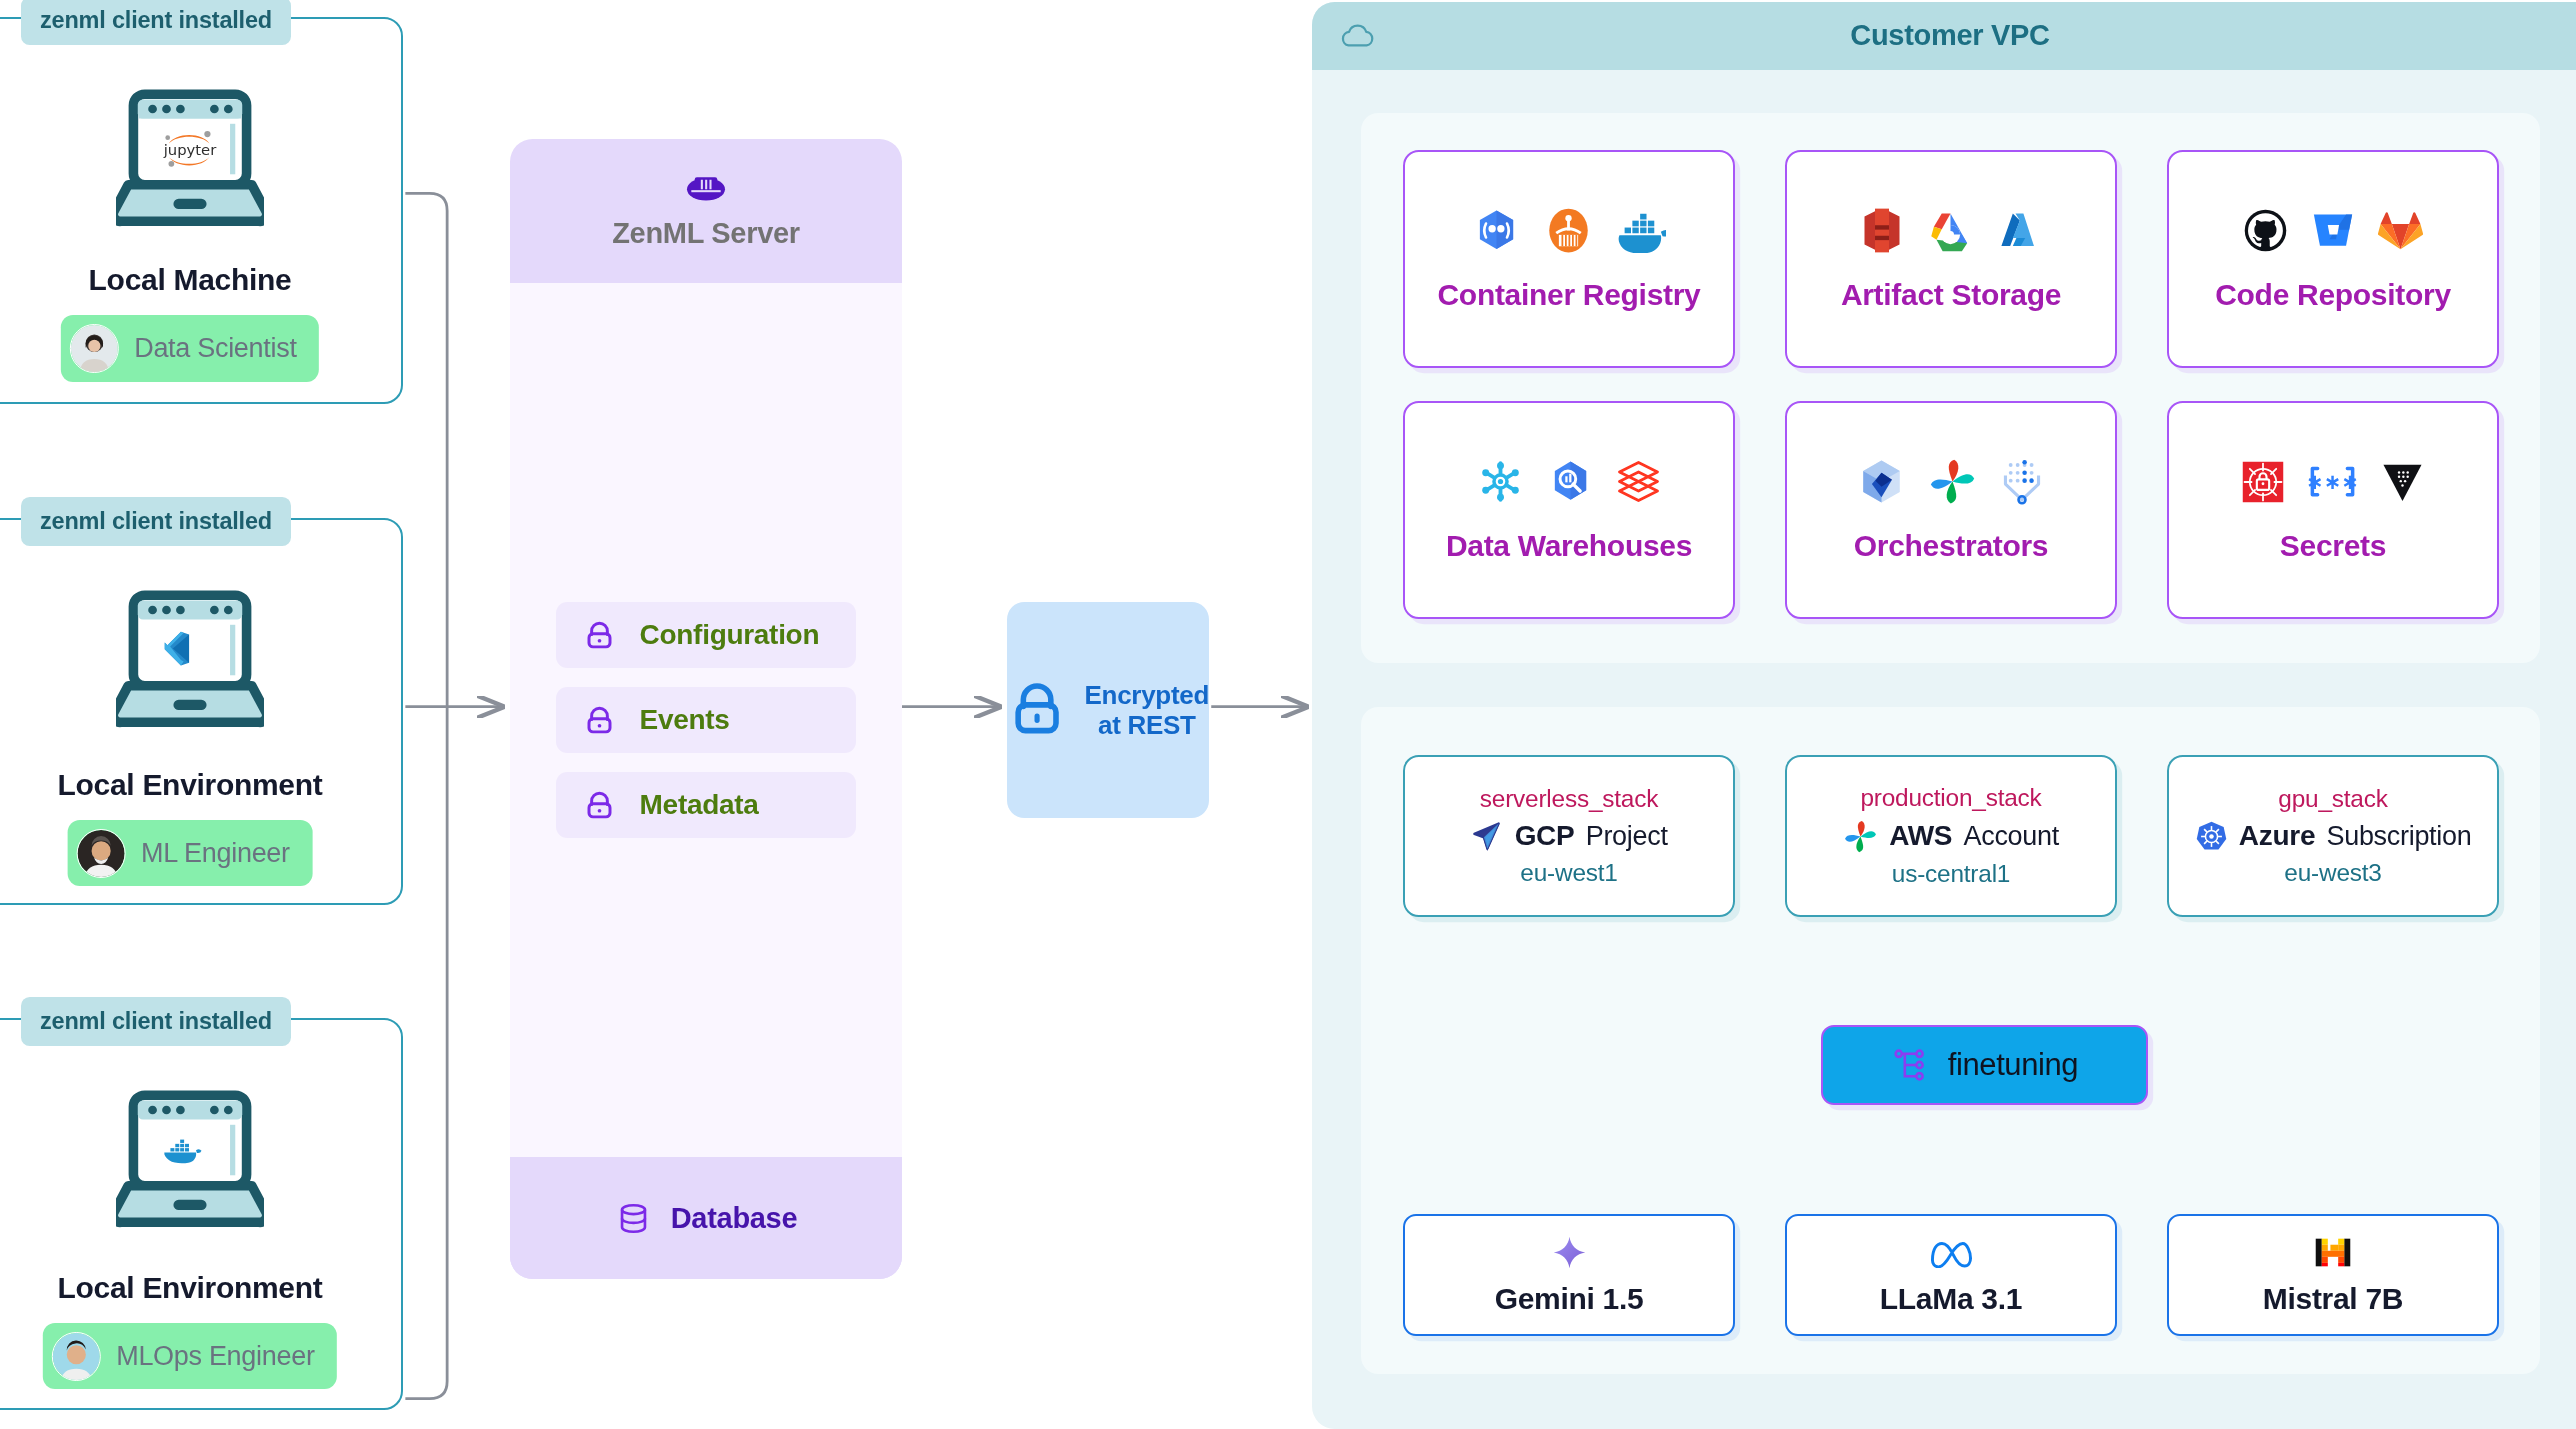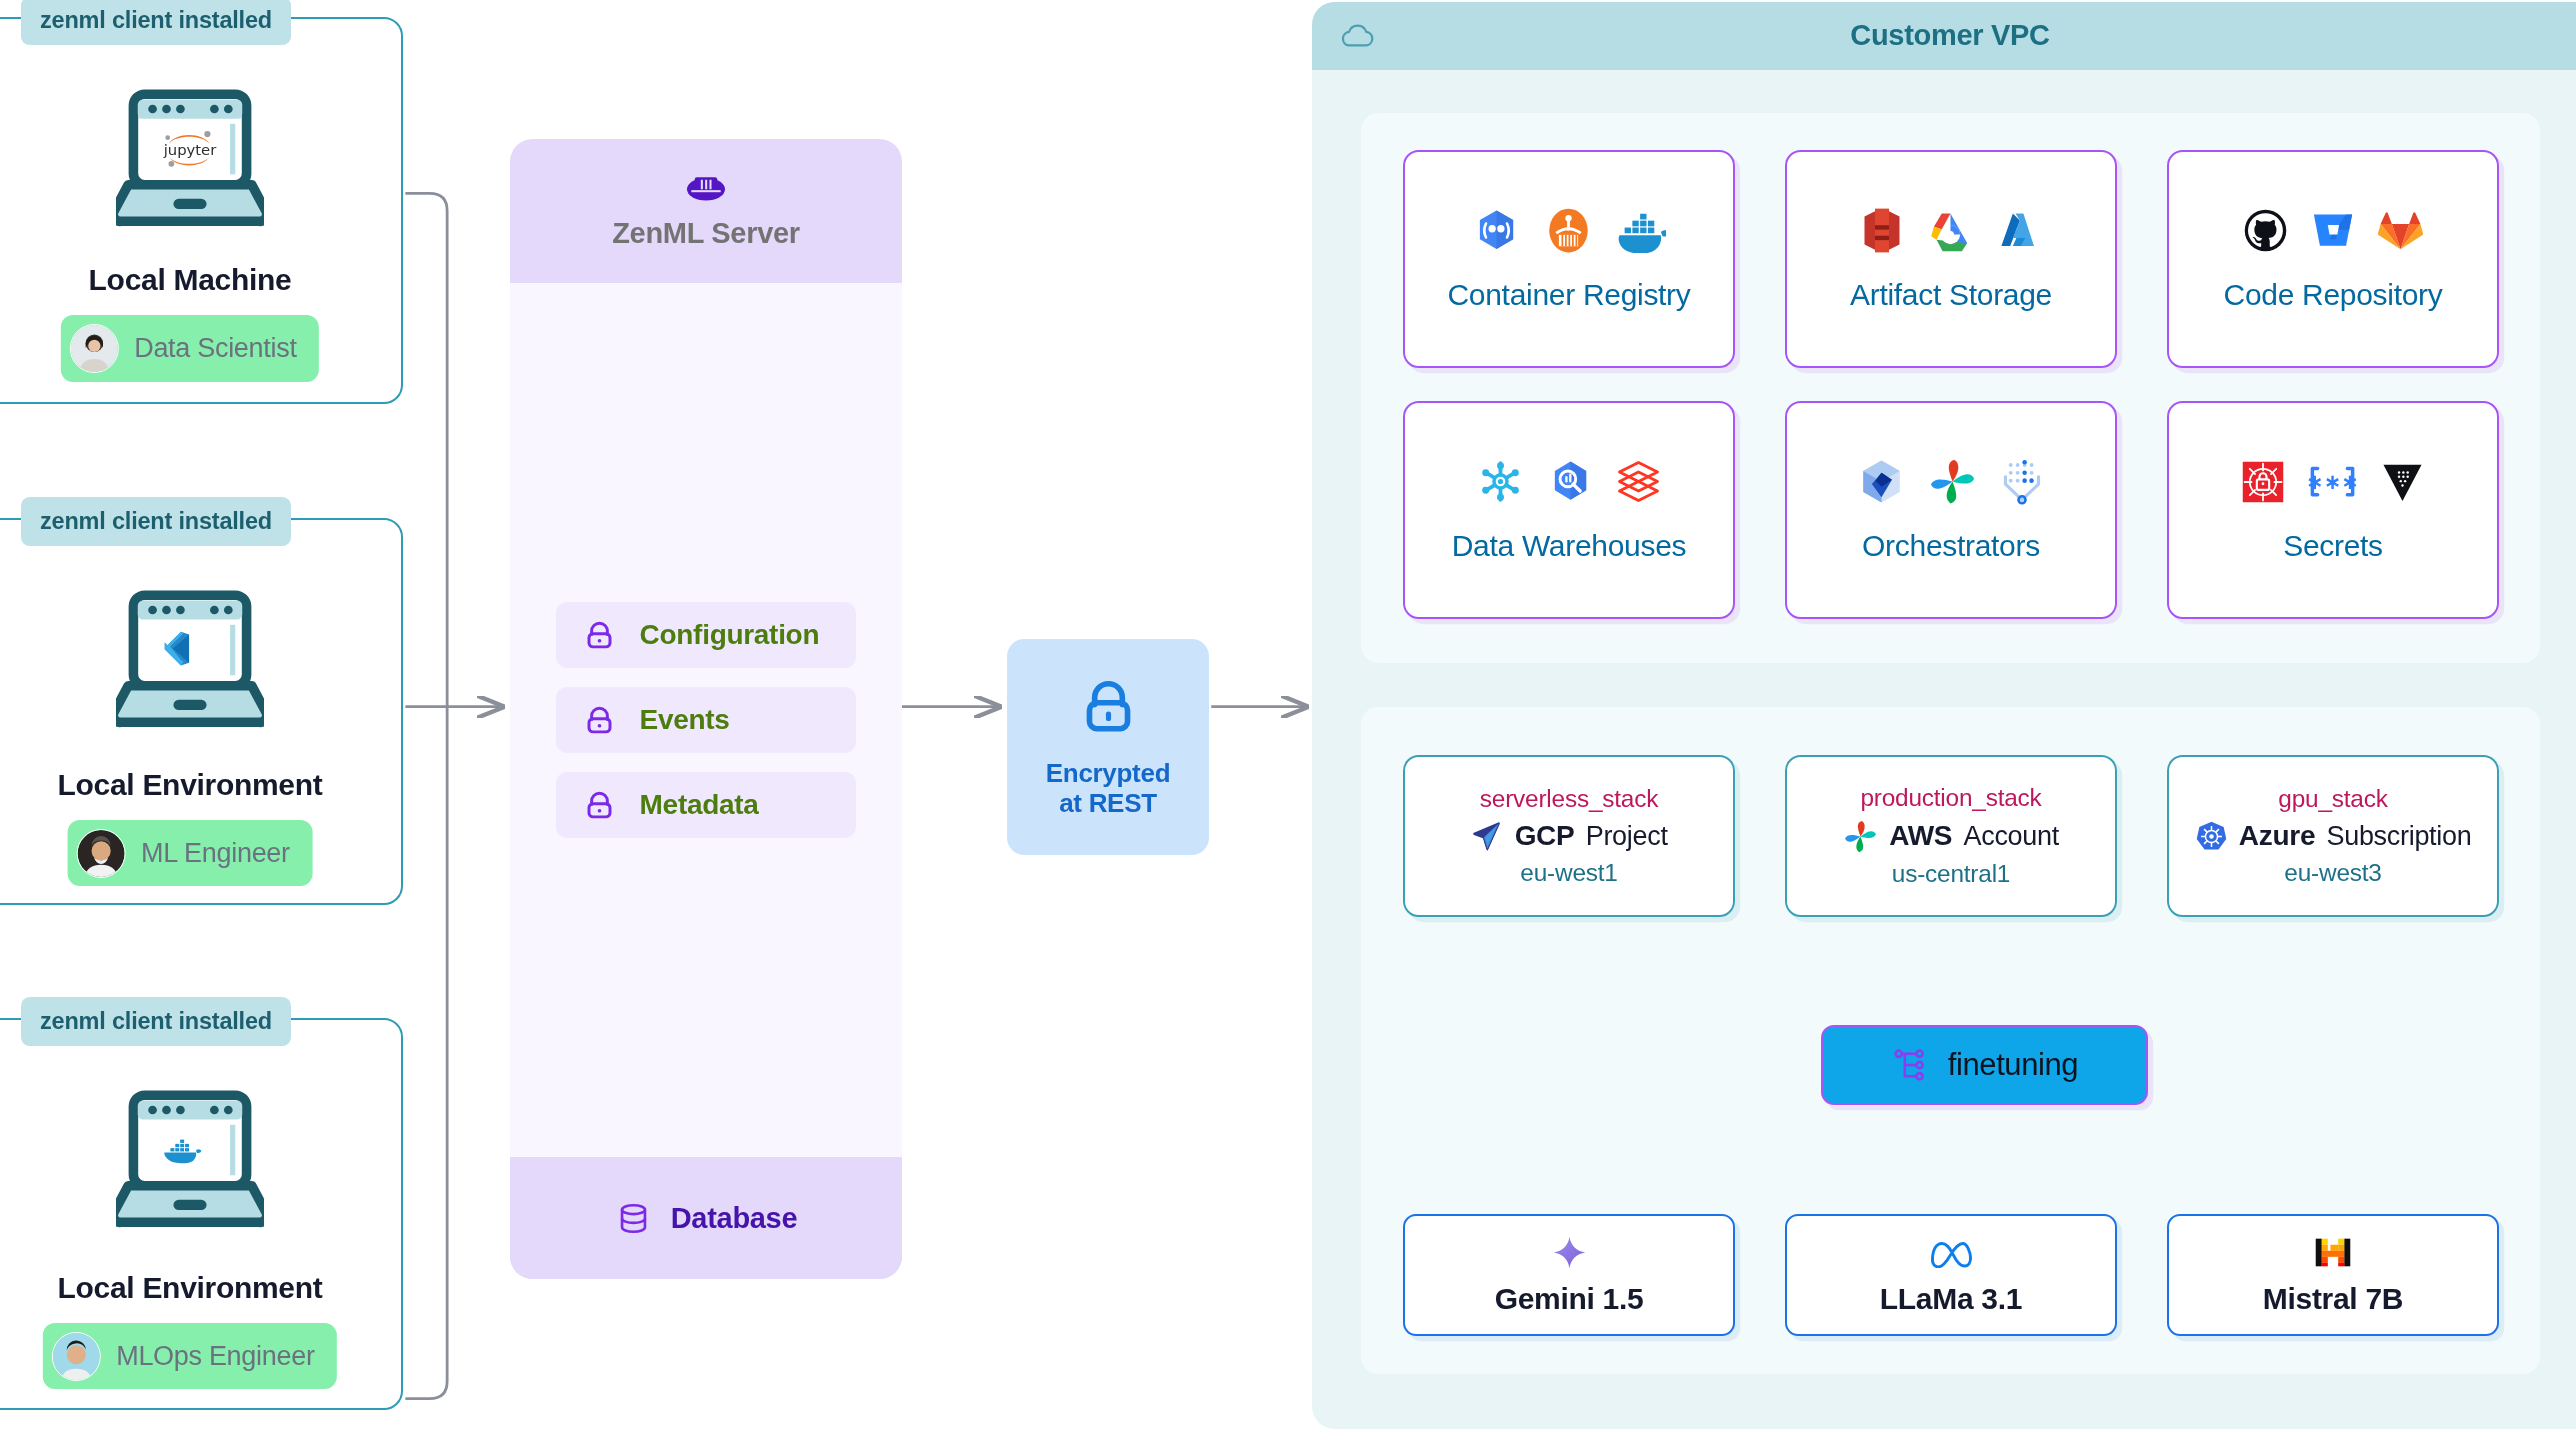--- a/index.html
+++ b/index.html
@@ -69,21 +69,21 @@
   .server-foot{
     position:absolute;left:0;right:0;bottom:0;height:122px;background:#e4d9fb;
     display:flex;align-items:center;justify-content:center;gap:19px;
   }
   .db-label{font-size:29px;font-weight:700;color:#4614ab;letter-spacing:-0.3px;}
 
   
   .encrypted{
     position:absolute;left:995px;top:602px;width:202px;height:216px;
     background:#cbe4fb;border-radius:17.4px;
-    display:flex;flex-direction:column;align-items:center;justify-content:center;gap:17.4px;margin-top:37px;
+    display:flex;flex-direction:row;align-items:center;justify-content:center;gap:17.4px;
   }
   .enc-text{
     text-align:center;font-size:26px;font-weight:700;color:#1368c9;
     line-height:1.16;letter-spacing:-0.3px;
   }
 
   
   .vpc{
     position:absolute;left:1300px;top:1.7px;width:1276px;height:1427px;
     background:#e9f4f7;border-radius:22.6px 0 0 22.6px;overflow:hidden;
@@ -107,21 +107,21 @@
     display:grid;grid-template-columns:repeat(3,332px);gap:0 50px;
   }
   .svc-card{
     height:218px;background:#fff;border:2.6px solid #a855f7;border-radius:15.7px;
     box-shadow:5.2px 5.2px 0 rgba(168,85,247,0.13);
     display:flex;flex-direction:column;align-items:center;justify-content:center;gap:22.6px;
     box-sizing:border-box;
   }
   .svc-card.row2{margin-top:33px;}
   .svc-icons{display:flex;align-items:center;justify-content:center;gap:22.6px;height:50px;}
-  .svc-label{font-size:30px;font-weight:400;color:#0369a1;letter-spacing:-0.3px;}
+  .svc-label{font-size:30px;font-weight:700;color:#a21caf;letter-spacing:-0.3px;}
 
   
   .stack-grid{
     position:absolute;left:42px;top:35px;width:1098px;
     display:grid;grid-template-columns:repeat(3,332px);gap:0 50px;
   }
   .stack-card{
     height:162px;background:#fff;border:2.6px solid #3aa0b5;border-radius:15.7px;
     box-shadow:5.2px 5.2px 0 rgba(58,160,181,0.13);
     display:flex;flex-direction:column;align-items:center;justify-content:center;gap:6.1px;

